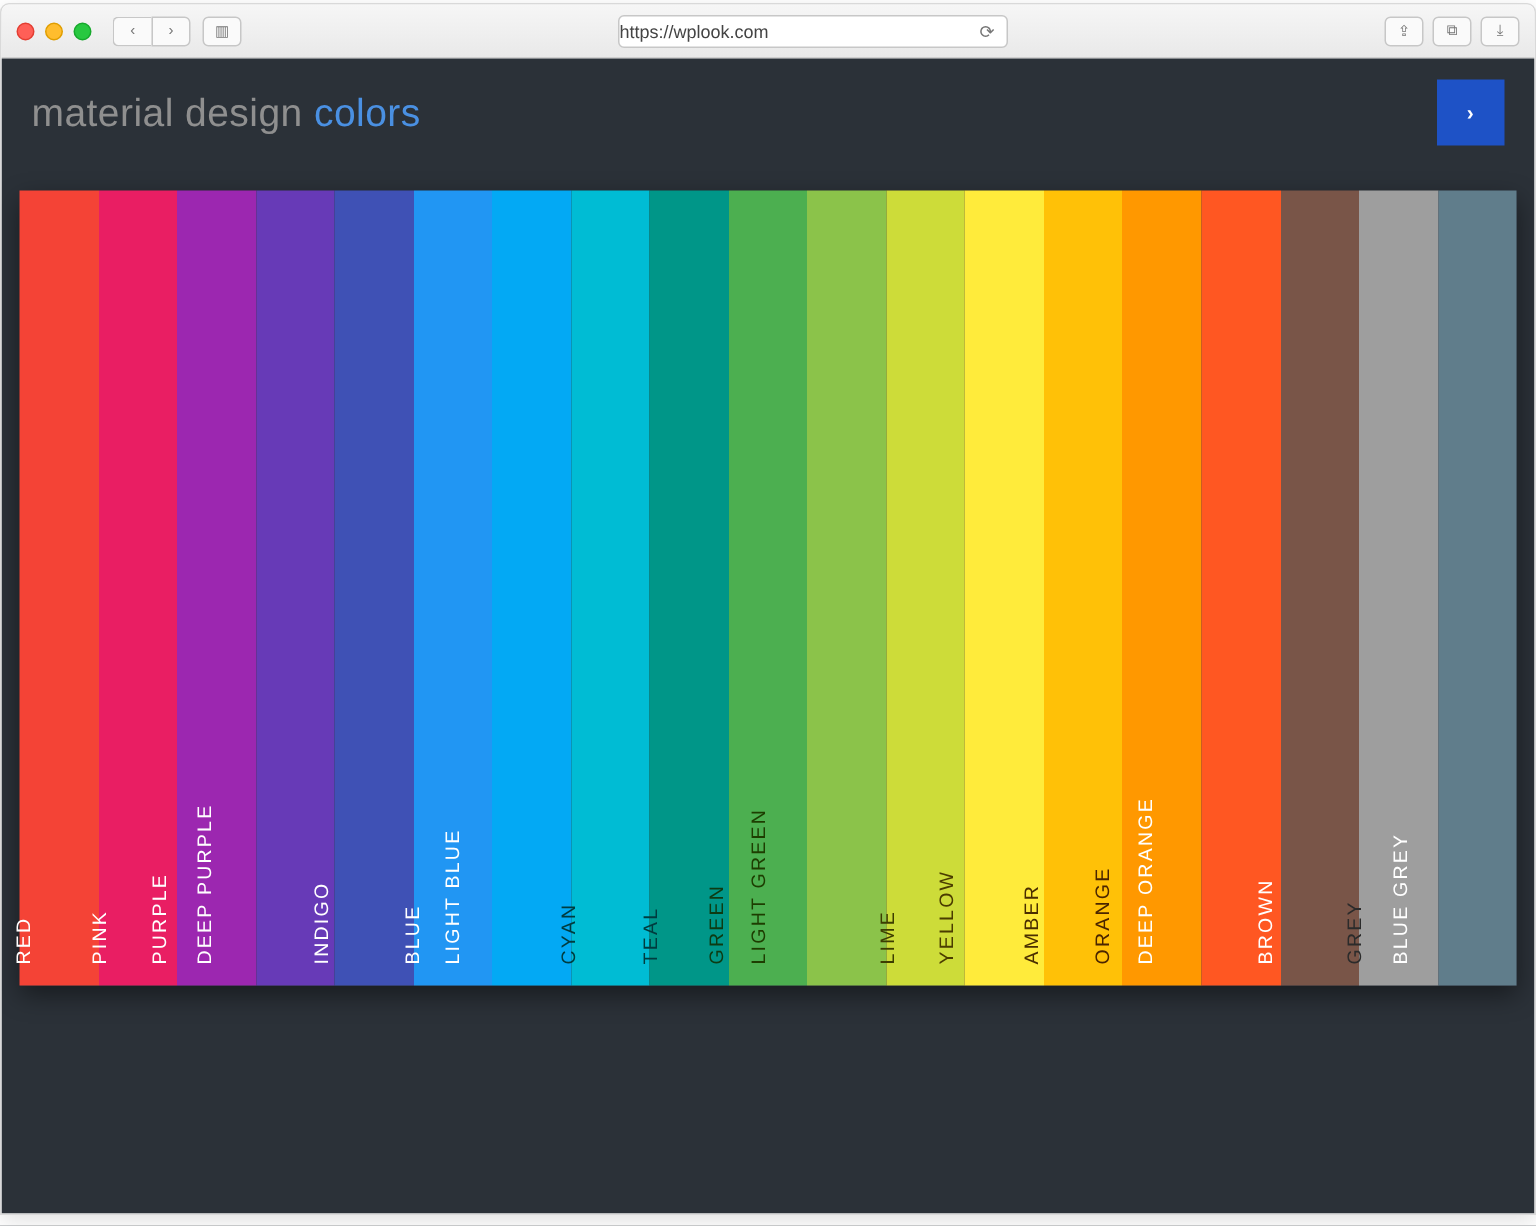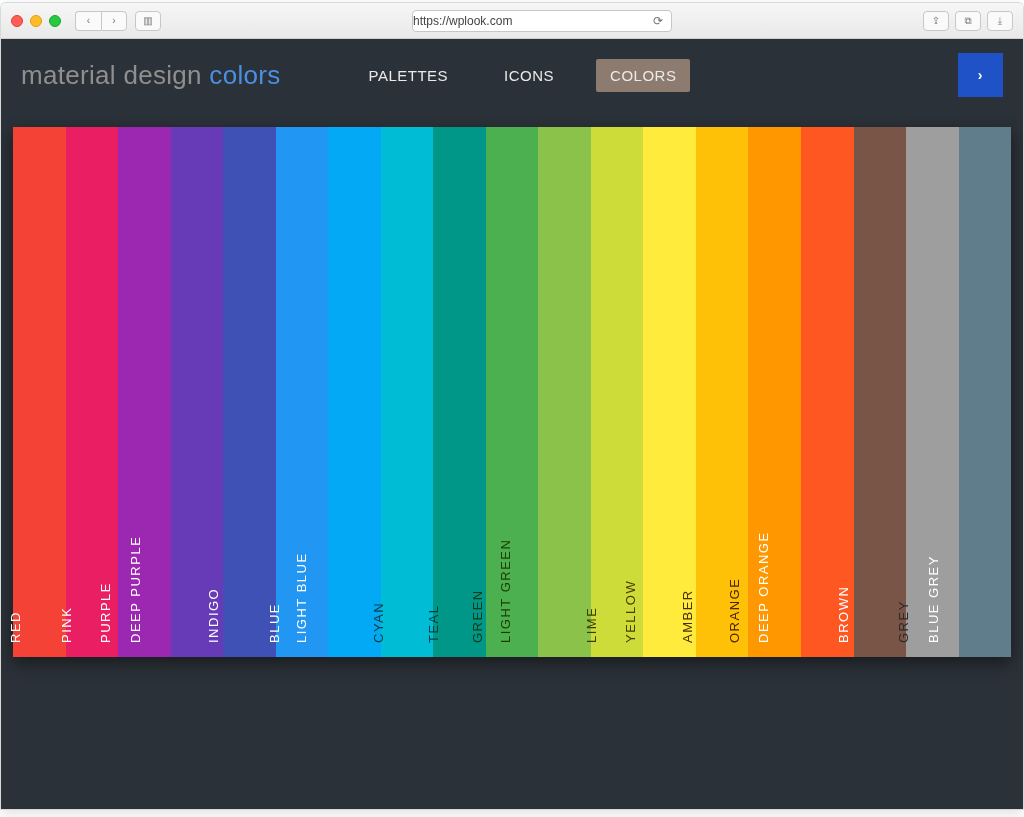--- a/index.html
+++ b/index.html
@@ -60,21 +60,21 @@
   .page {
     background:#2b3138;
     min-height: 770px;
     display:flex;
     flex-direction:column;
   }
   .header {
     display:flex;
     align-items:center;
     padding: 14px 20px 30px 20px;
-    gap: 4px;
+    gap: 32px;
   }
   .logo {
     font-size: 26px;
     font-weight: 300;
     letter-spacing: .3px;
     color:#8f8f8f;
     white-space: nowrap;
   }
   .logo .accent { color:#4a90e2; }
   .main-nav {
@@ -164,25 +164,20 @@
   </div>
 
   <div class="page">
 
     <div class="header">
       <div class="logo">
         <span>material design</span>
         <span class="accent">colors</span>
       </div>
 
-      <nav class="main-nav" id="main-nav">
-          <a href="#">PALETTES</a>
-          <a href="#">ICONS</a>
-          <a href="#" class="active">COLORS</a>
-        </nav>
 
       <div class="cta">
         <span class="chev">›</span>
       </div>
     </div>
 
     <div class="stripes" id="stripes">
         <div class="stripe" style="background: rgb(244, 67, 54);">
           <div class="stripe-label" style="color: rgb(255, 255, 255);">RED</div>
         </div>

